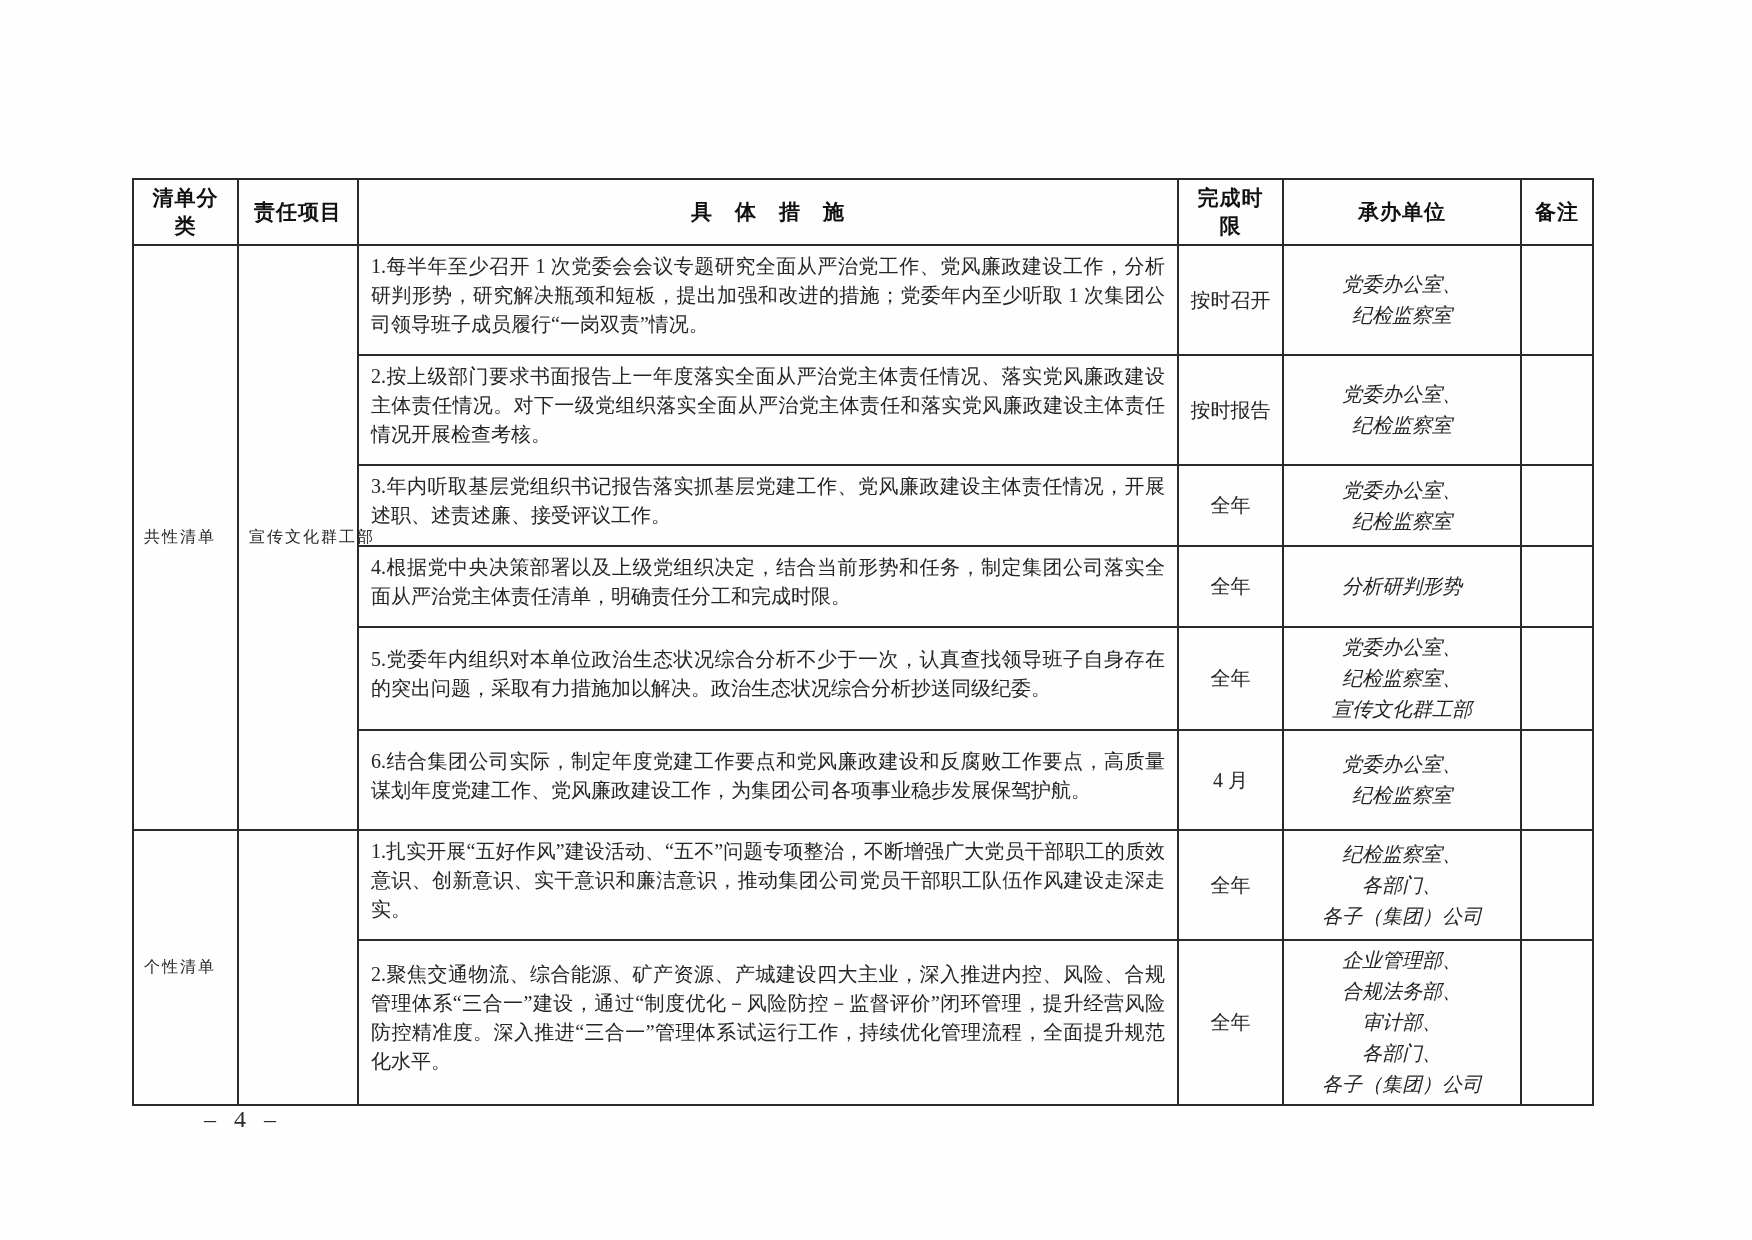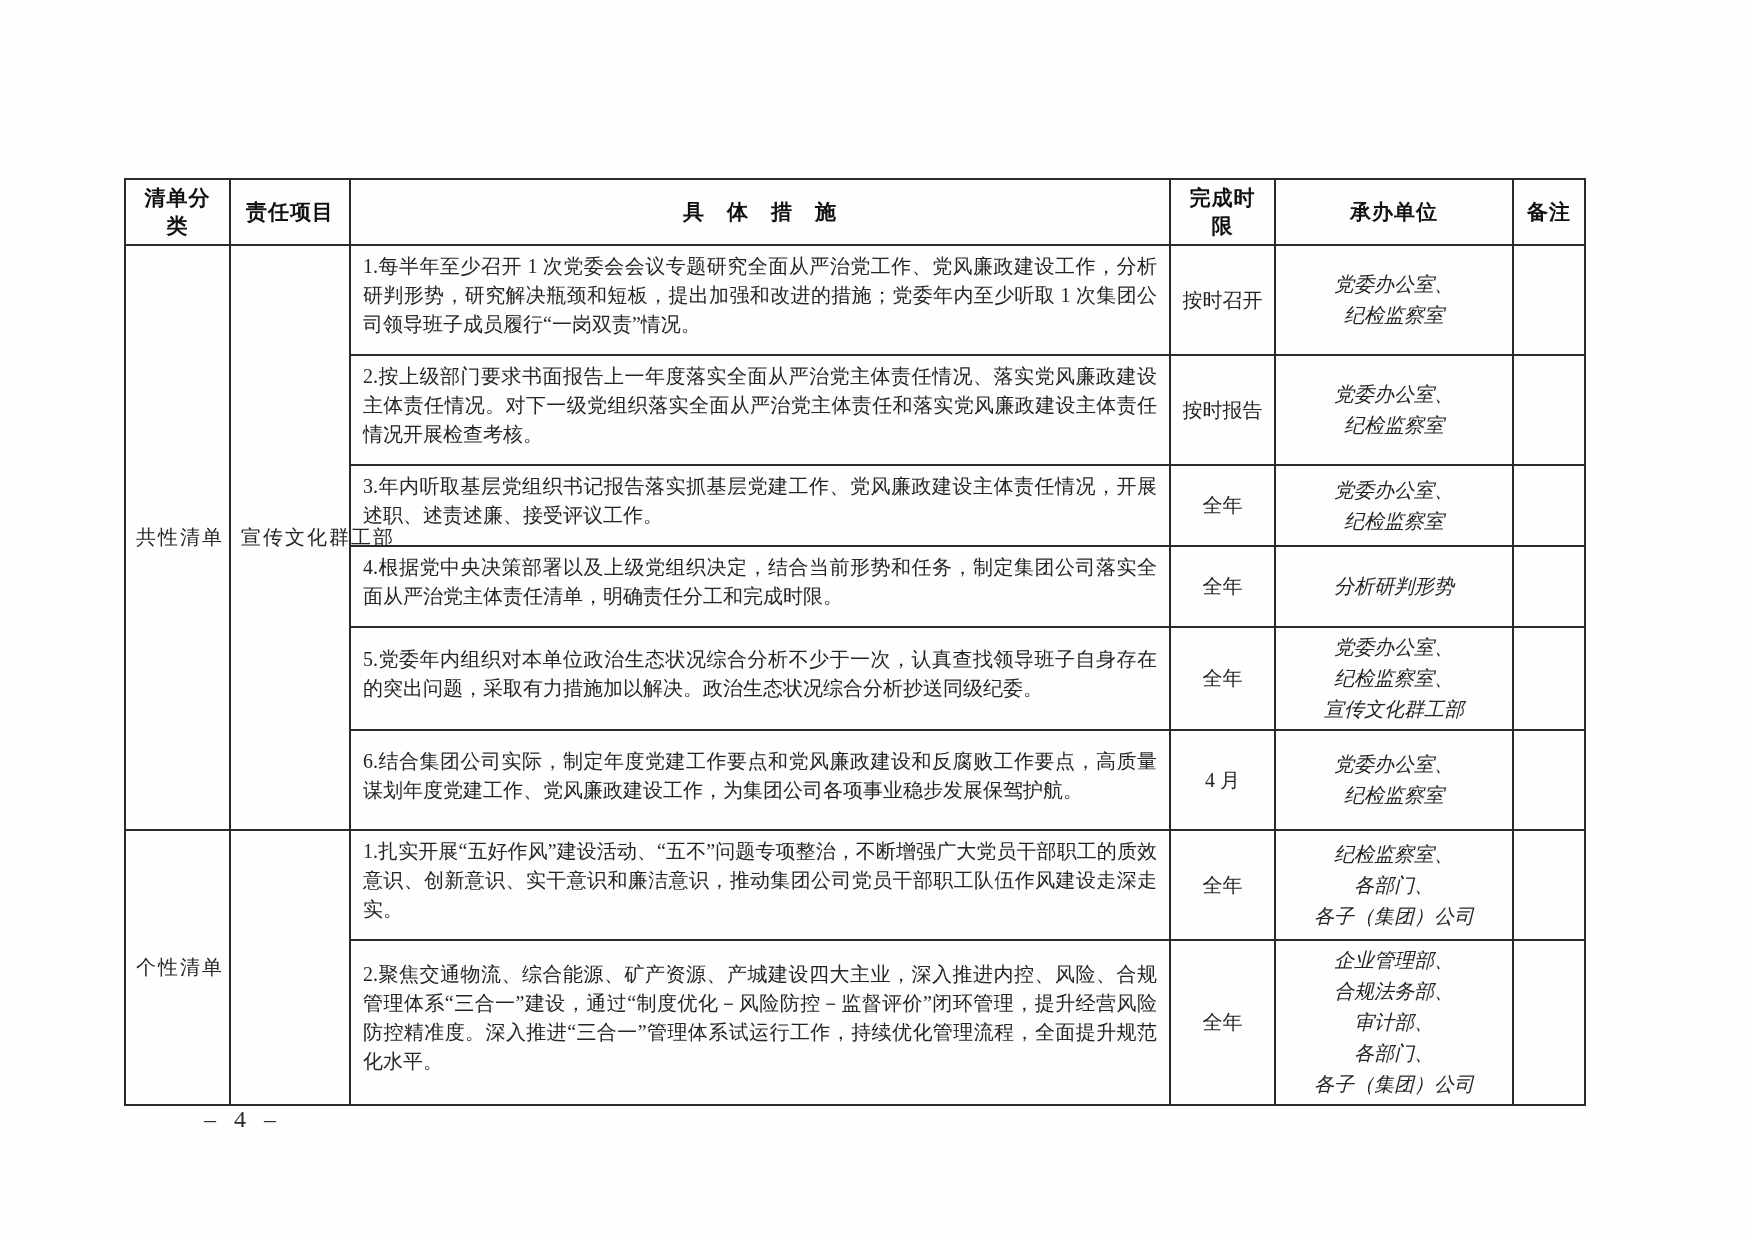--- a/index.html
+++ b/index.html
@@ -11,43 +11,42 @@
   .page {
     position: relative;
     width: 1752px;
     height: 1240px;
     background: #fefefe;
     overflow: hidden;
     color: #1e1e1e;
   }
   table.doc-table {
     position: absolute;
-    left: 124px;
+    left: 132px;
     top: 178px;
     width: 1460px;
     border-collapse: collapse;
     table-layout: fixed;
   }
   .doc-table th, .doc-table td {
     border: 2px solid #2a2a2a;
     padding: 4px 10px;
     vertical-align: middle;
     color: #252525;
   }
   .doc-table thead th {
     font-size: 21px;
     font-weight: bold;
     text-align: center;
     height: 40px;
     letter-spacing: 1px;
     color: #111;
   }
   td.cell-category, td.cell-project {
-    text-align: center;
-    font-size: 20px;
+    font-size: 16px;
     letter-spacing: 2px;
     white-space: nowrap;
   }
   td.cell-measure {
     font-size: 20px;
     line-height: 29px;
     text-align: justify;
     padding: 6px 12px 15px 12px;
   }
   td.cell-deadline {

